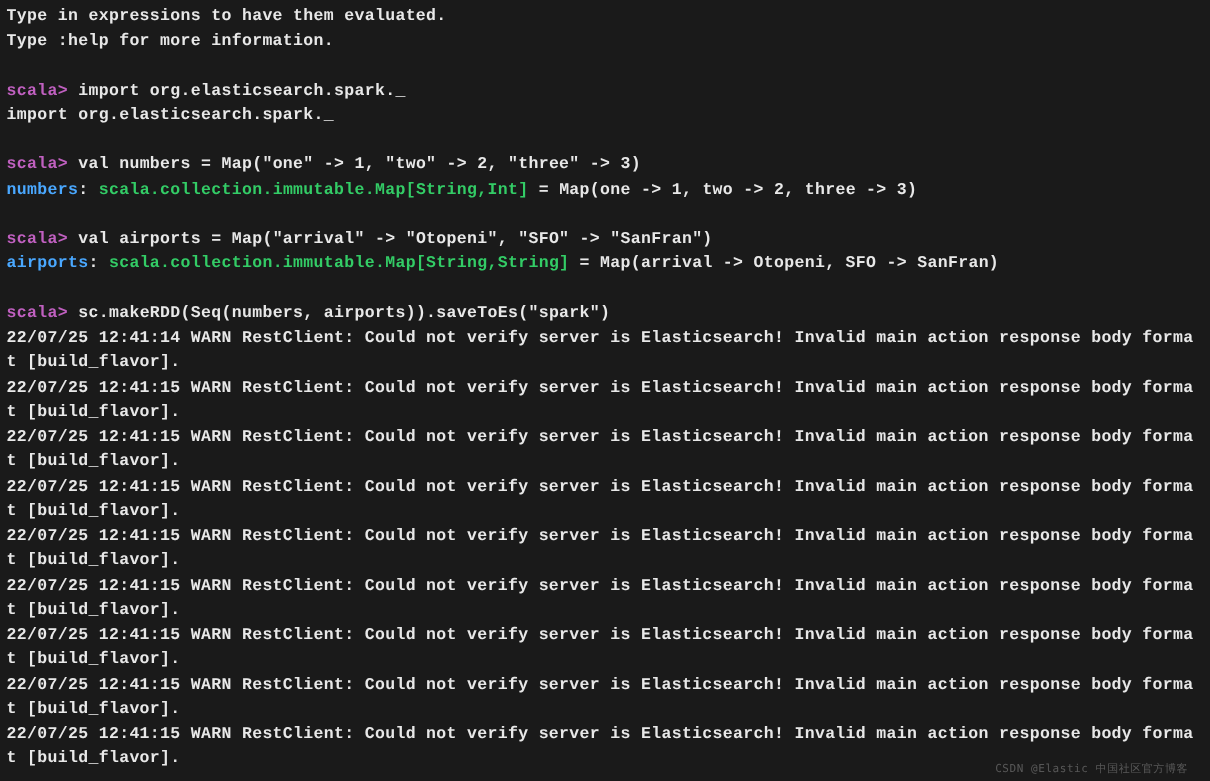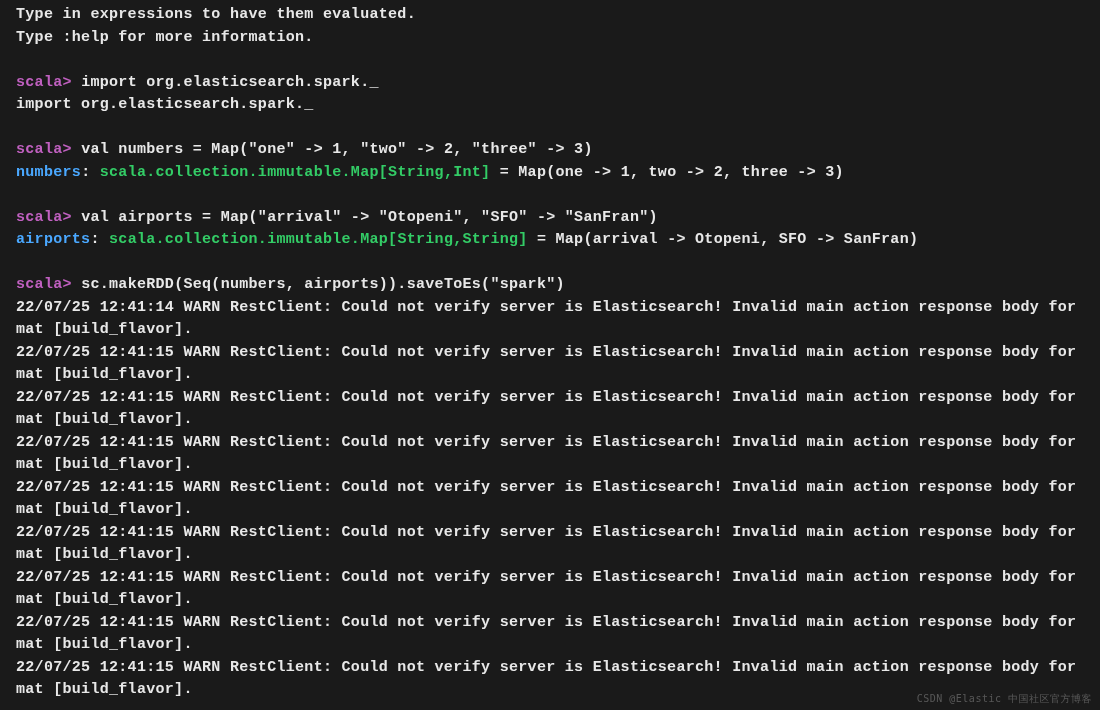--- a/index.html
+++ b/index.html
@@ -9,32 +9,32 @@
     height: 710px;
     background: #1a1a1a;
     overflow: hidden;
   }
   .terminal {
     font-family: "Menlo", "Consolas", "Courier New", monospace;
     font-size: 15px;
     font-weight: bold;
     line-height: 22.5px;
     color: #e8e8e8;
-    padding: 4px 16px;
+    padding: 4px 6px;
     white-space: pre-wrap;
     word-break: break-all;
     letter-spacing: 0.3px;
   }
   .prompt { color: #c060c0; }      
   .varname { color: #4aa8ff; }     
   .type    { color: #33cc66; }     
   .plain   { color: #e8e8e8; }     
   .watermark {
     position: absolute;
-    right: 8px;
+    right: 20px;
     bottom: 4px;
     font-family: "Menlo", "Consolas", monospace;
     font-size: 10px;
     color: rgba(200,200,200,0.35);
     letter-spacing: 0.5px;
   }
 </style>
 </head>
 <body>
 

